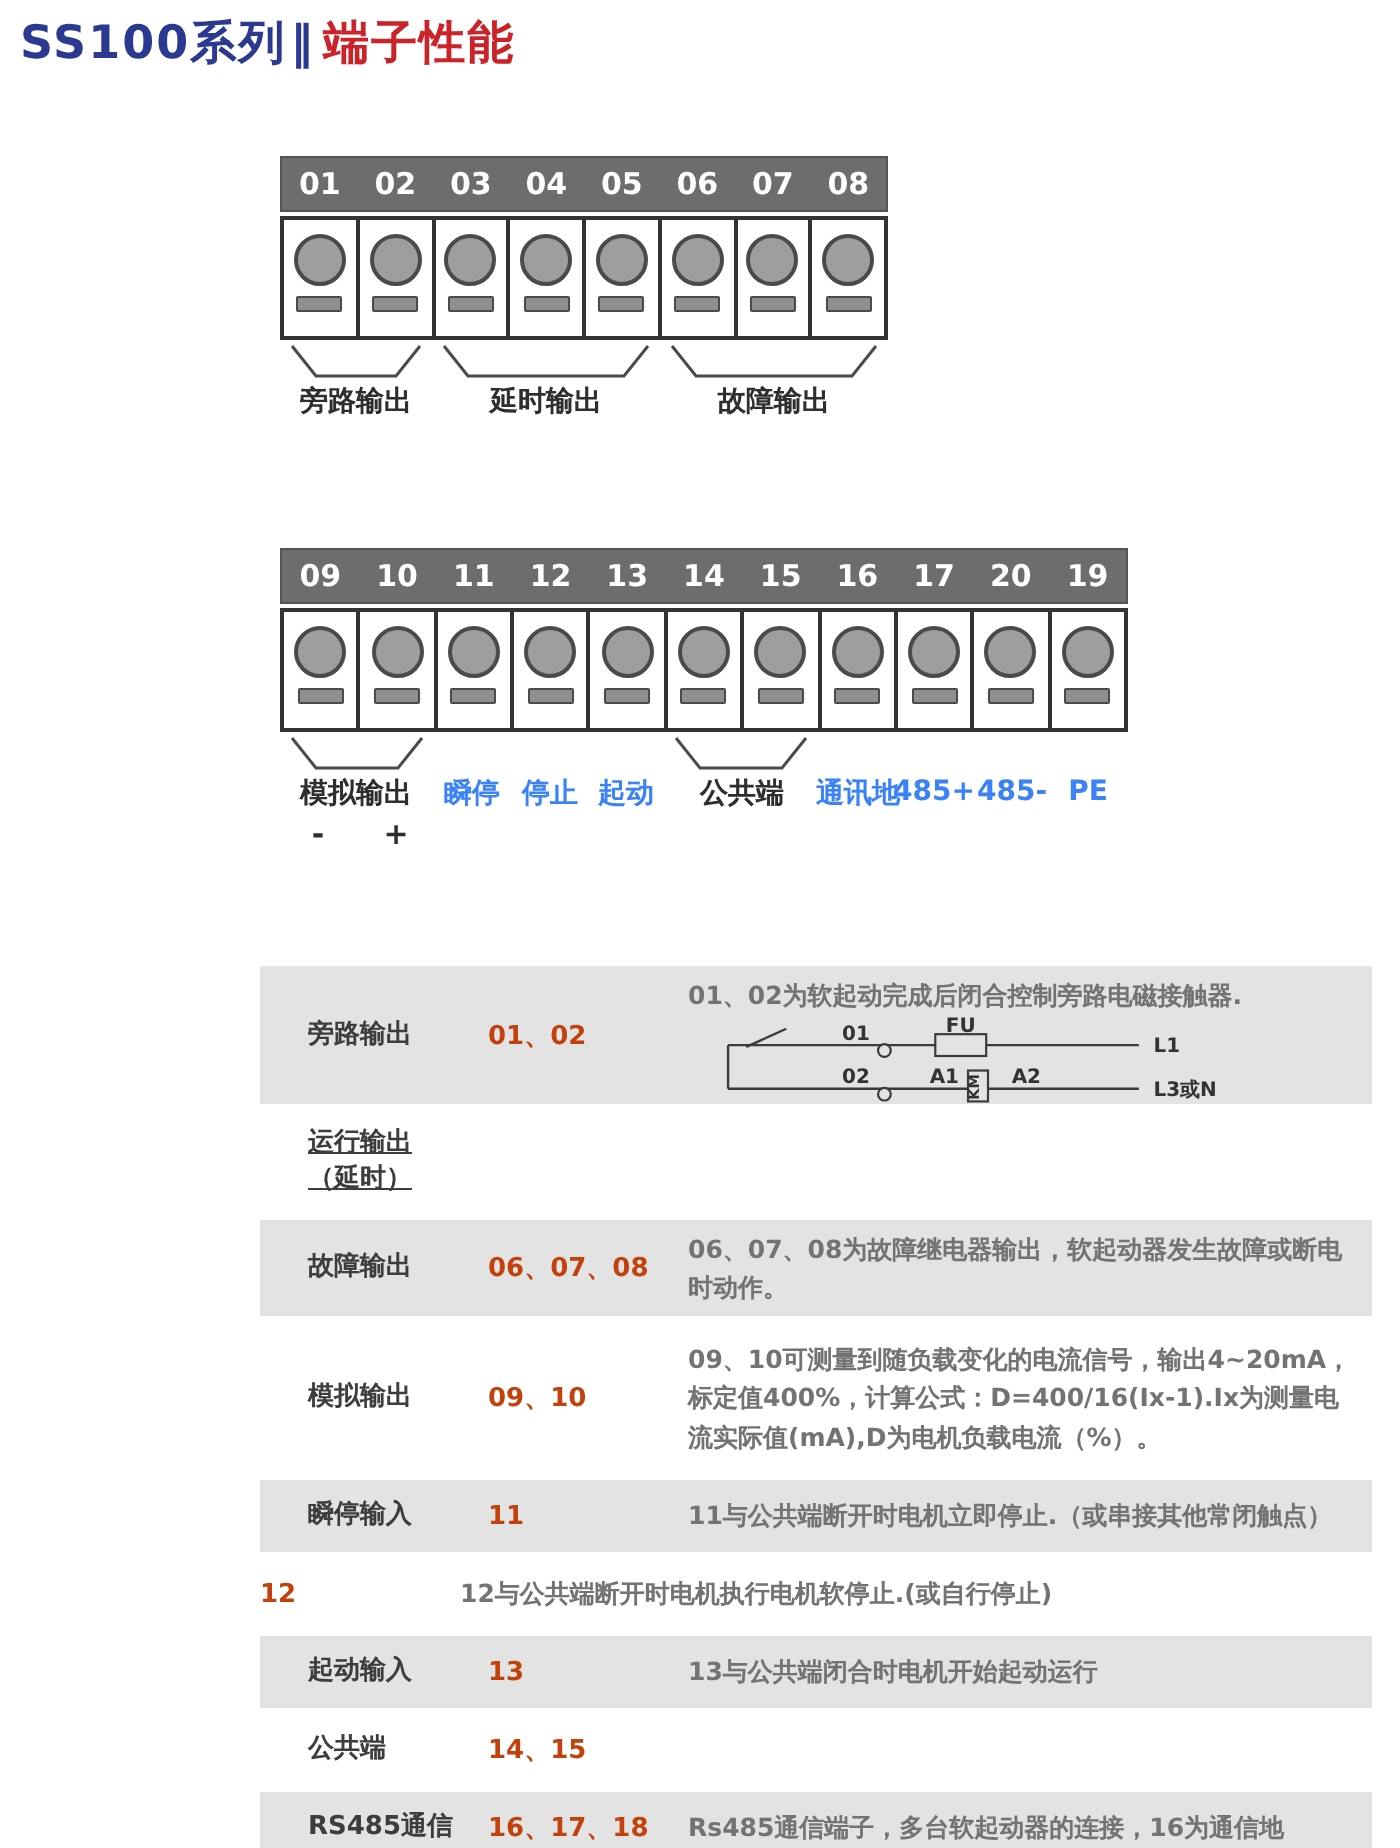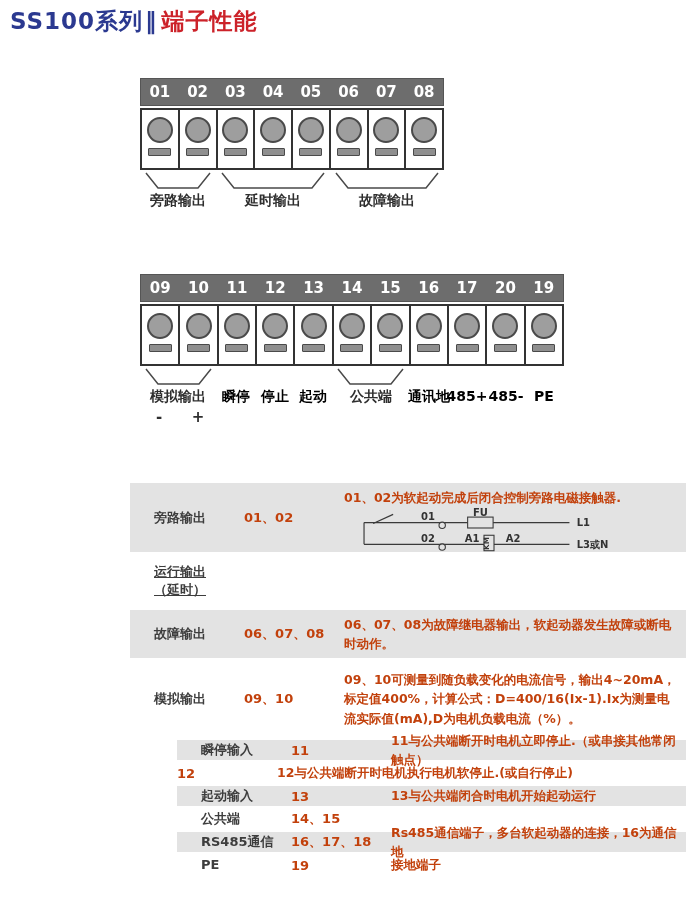--- a/index.html
+++ b/index.html
@@ -20,31 +20,31 @@
   .tblock { position:absolute; }
   .thead { display:flex; background:#6d6d6d; height:28px; align-items:center; margin-bottom:2px; border:1px solid #555; }
   .thn { flex:1; color:#ffffff; text-align:center; font-weight:bold; font-size:15px; }
   .tcells { display:flex; border:2px solid #333; background:#fff; height:62px; }
   .tcell { flex:1; border-right:2px solid #333; position:relative; }
   .tcell:last-child { border-right:none; }
   .circ { width:26px; height:26px; border-radius:50%; background:#9e9e9e; border:2px solid #4a4a4a; margin:7px auto 0; }
   .slot { width:23px; height:8px; background:#8f8f8f; border:1.5px solid #4a4a4a; border-radius:1px; margin:5px auto 0; }
   .brace { position:absolute; top:94px; }
   .glabel { position:absolute; top:114px; transform:translateX(-50%); font-weight:bold; font-size:14px; color:#2e2e2e; white-space:nowrap; }
-  .tlabel { position:absolute; top:114px; transform:translateX(-50%); font-weight:bold; font-size:14px; color:#000000; white-space:nowrap; }
+  .tlabel { position:absolute; top:114px; transform:translateX(-50%); font-weight:bold; font-size:14px; color:#3b82f6; white-space:nowrap; }
   .pol { position:absolute; top:134px; transform:translateX(-50%); font-weight:bold; font-size:15px; color:#2e2e2e; }
 
   
   .ttable { position:absolute; left:130px; top:483px; width:556px; }
   .trow { display:flex; margin-bottom:3px; }
   .trow.g { background:#e3e3e3; }
   .c1 { width:114px; padding-left:24px; display:flex; flex-direction:column; justify-content:center; font-weight:bold; font-size:13px; color:#3d3d3d; line-height:1.35; }
   .c2 { width:100px; display:flex; align-items:center; font-weight:bold; font-size:13px; color:#c2410c; }
-  .c3 { flex:1; display:flex; flex-direction:column; justify-content:center; font-weight:bold; font-size:12.5px; line-height:1.55; color:#c2410c; padding-right:8px; }
-  .h1 { height:69px; } .h2 { height:52px;text-decoration:underline; } .h3 { height:48px; } .h4 { height:76px; } .hs { height:20px;margin-left:47px; }
+  .c3 { flex:1; display:flex; flex-direction:column; justify-content:center; font-weight:bold; font-size:12.5px; line-height:1.55; color:#737373; padding-right:8px; }
+  .h1 { height:69px; } .h2 { height:52px;text-decoration:underline; } .h3 { height:48px; } .h4 { height:76px; } .hs { height:36px; }
   .diagram-wrap { padding-top:5px; }
   .circuit { display:block; margin-top:1px; }
   .circuit text { font-weight:bold; fill:#333; }
   .circuit .lbl { font-size:11px; }
   .circuit .sm { font-size:8px; }
 </style>
 </head>
 <body>
 
 <div class="page-title">

